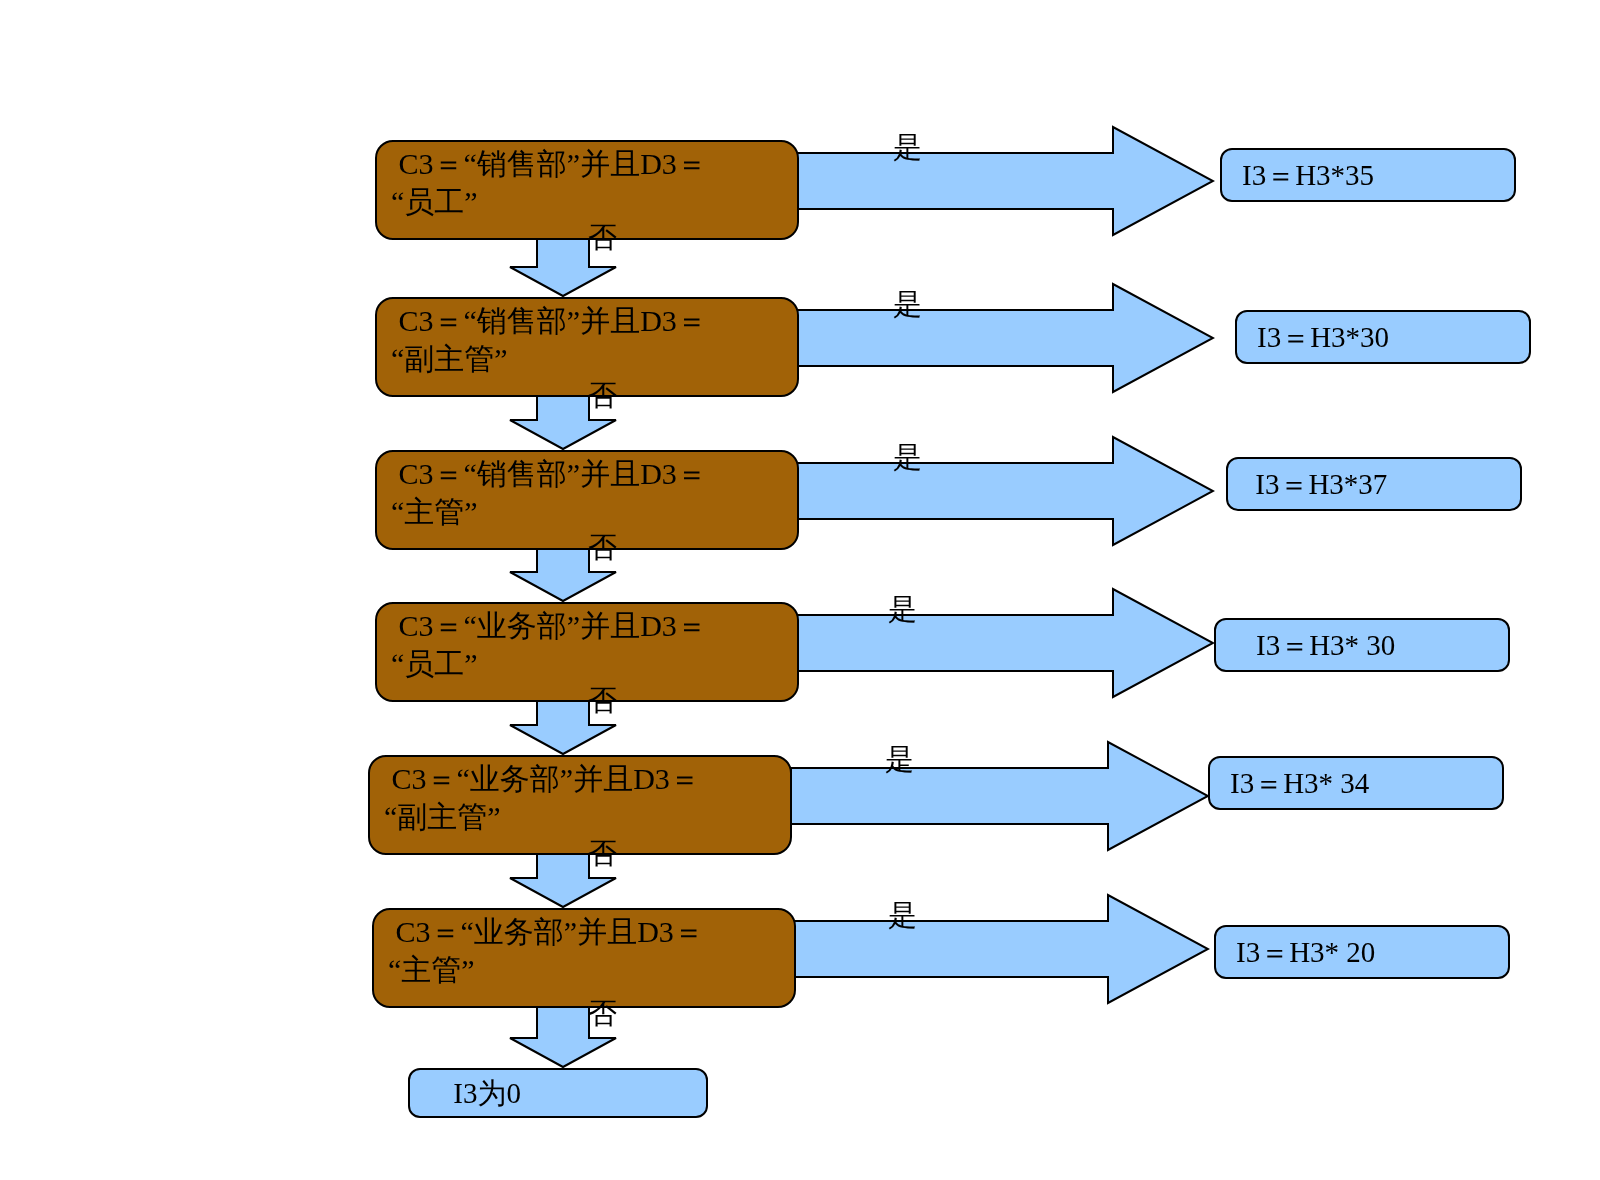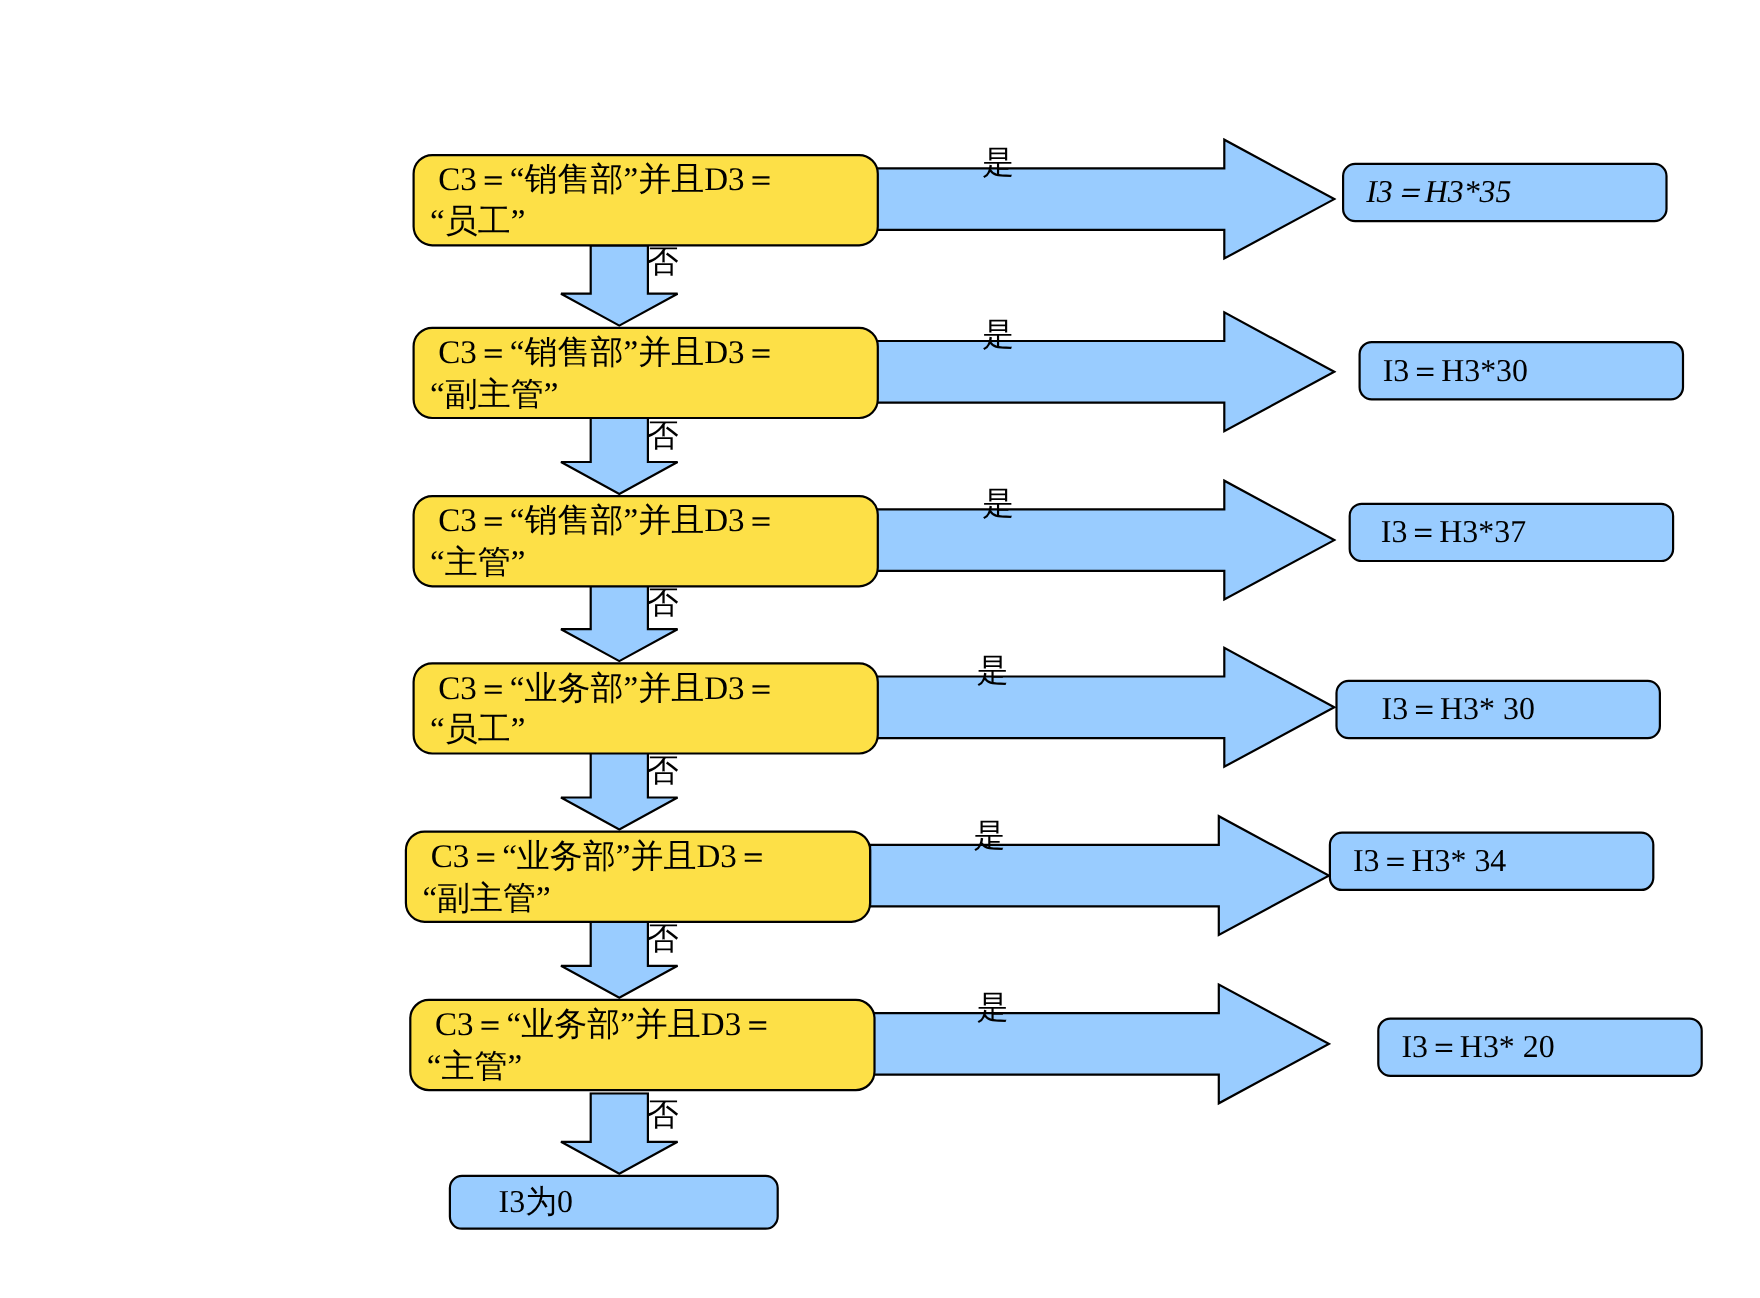--- a/index.html
+++ b/index.html
@@ -5,22 +5,22 @@
   * { margin:0; padding:0; box-sizing:border-box; }
   html,body { background:#ffffff; }
   body {
     width:1600px; height:1180px;
     font-family:"Liberation Serif","DejaVu Serif",serif;
     color:#000;
   }
   .canvas { position:relative; width:1600px; height:1180px; background:#ffffff; overflow:hidden; }
 
   .cond {
-    position:absolute; width:424px; height:84px;
-    background:#fde047; border:2px solid #000; border-radius:18px;
+    position:absolute; width:424px; height:100px;
+    background:#a16207; border:2px solid #000; border-radius:18px;
     font-size:30px; line-height:38px; padding:3px 8px 3px 14px;
     white-space:pre-wrap; z-index:2;
   }
   .result {
     position:absolute; width:296px; height:54px;
     background:#99CCFF; border:2px solid #000; border-radius:12px;
     font-size:29px; line-height:50px; padding-left:20px;
     white-space:pre; z-index:2;
   }
   .final {
@@ -40,21 +40,21 @@
 
   <div>
     <svg class="arrow" style="left:795px; top:125px;" width="420" height="112" viewBox="0 0 420 112">
       <polygon class="shape" points="1,28 318,28 318,2 418,56 318,110 318,84 1,84"></polygon>
     </svg>
     <svg class="arrow" style="left:508px; top:222px;" width="110" height="76" viewBox="0 0 110 76">
       <polygon class="shape" points="29,1 81,1 81,45 108,45 55,74 2,45 29,45"></polygon>
     </svg>
     <div class="cond" style="left:375px; top:140px;"> C3＝“销售部”并且D3＝
 “员工”</div>
-    <div class="result" style="left:1220px; top:148px;font-style:italic;">I3＝H3*35</div>
+    <div class="result" style="left:1220px; top:148px;">I3＝H3*35</div>
     <span class="lbl" style="left:893px; top:128px;">是</span>
     <span class="lbl" style="left:588px; top:218px;">否</span>
   </div>
 
   <div>
     <svg class="arrow" style="left:795px; top:282px;" width="420" height="112" viewBox="0 0 420 112">
       <polygon class="shape" points="1,28 318,28 318,2 418,56 318,110 318,84 1,84"></polygon>
     </svg>
     <svg class="arrow" style="left:508px; top:375px;" width="110" height="76" viewBox="0 0 110 76">
       <polygon class="shape" points="29,1 81,1 81,45 108,45 55,74 2,45 29,45"></polygon>
@@ -110,20 +110,20 @@
 
   <div>
     <svg class="arrow" style="left:790px; top:893px;" width="420" height="112" viewBox="0 0 420 112">
       <polygon class="shape" points="1,28 318,28 318,2 418,56 318,110 318,84 1,84"></polygon>
     </svg>
     <svg class="arrow" style="left:508px; top:993px;" width="110" height="76" viewBox="0 0 110 76">
       <polygon class="shape" points="29,1 81,1 81,45 108,45 55,74 2,45 29,45"></polygon>
     </svg>
     <div class="cond" style="left:372px; top:908px;"> C3＝“业务部”并且D3＝
 “主管”</div>
-    <div class="result" style="left:1252px; top:925px;font-family:Liberation Serif, serif;">I3＝H3* 20</div>
+    <div class="result" style="left:1214px; top:925px;font-family:Liberation Serif, serif;">I3＝H3* 20</div>
     <span class="lbl" style="left:888px; top:896px;">是</span>
     <span class="lbl" style="left:588px; top:994px;">否</span>
   </div>
 
   <div class="final"> I3为0</div>
 
 </div>
 
 </body></html>

